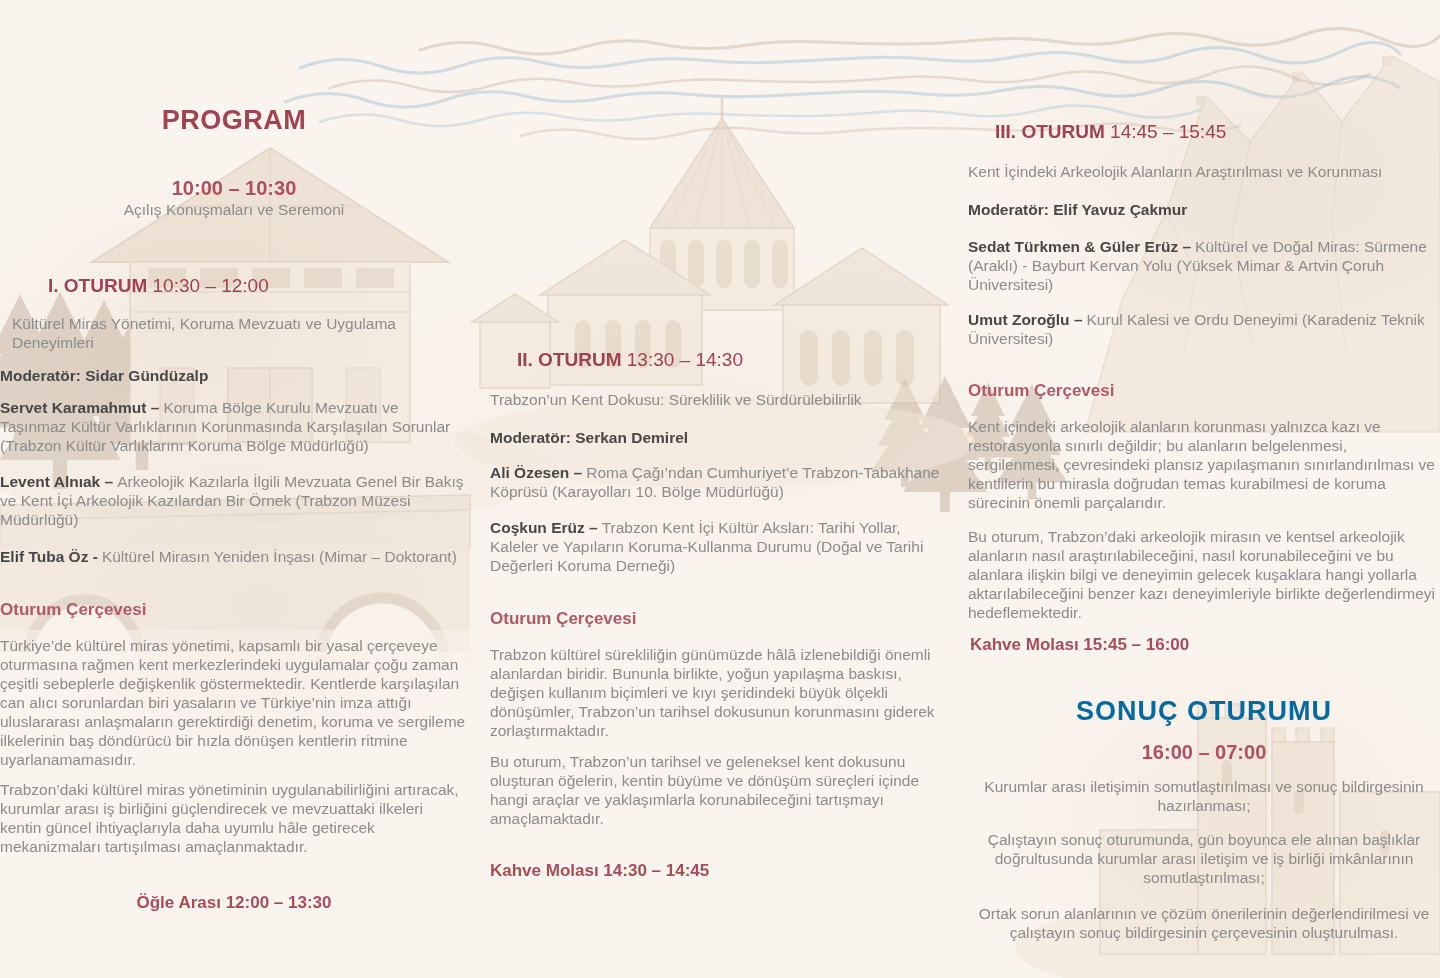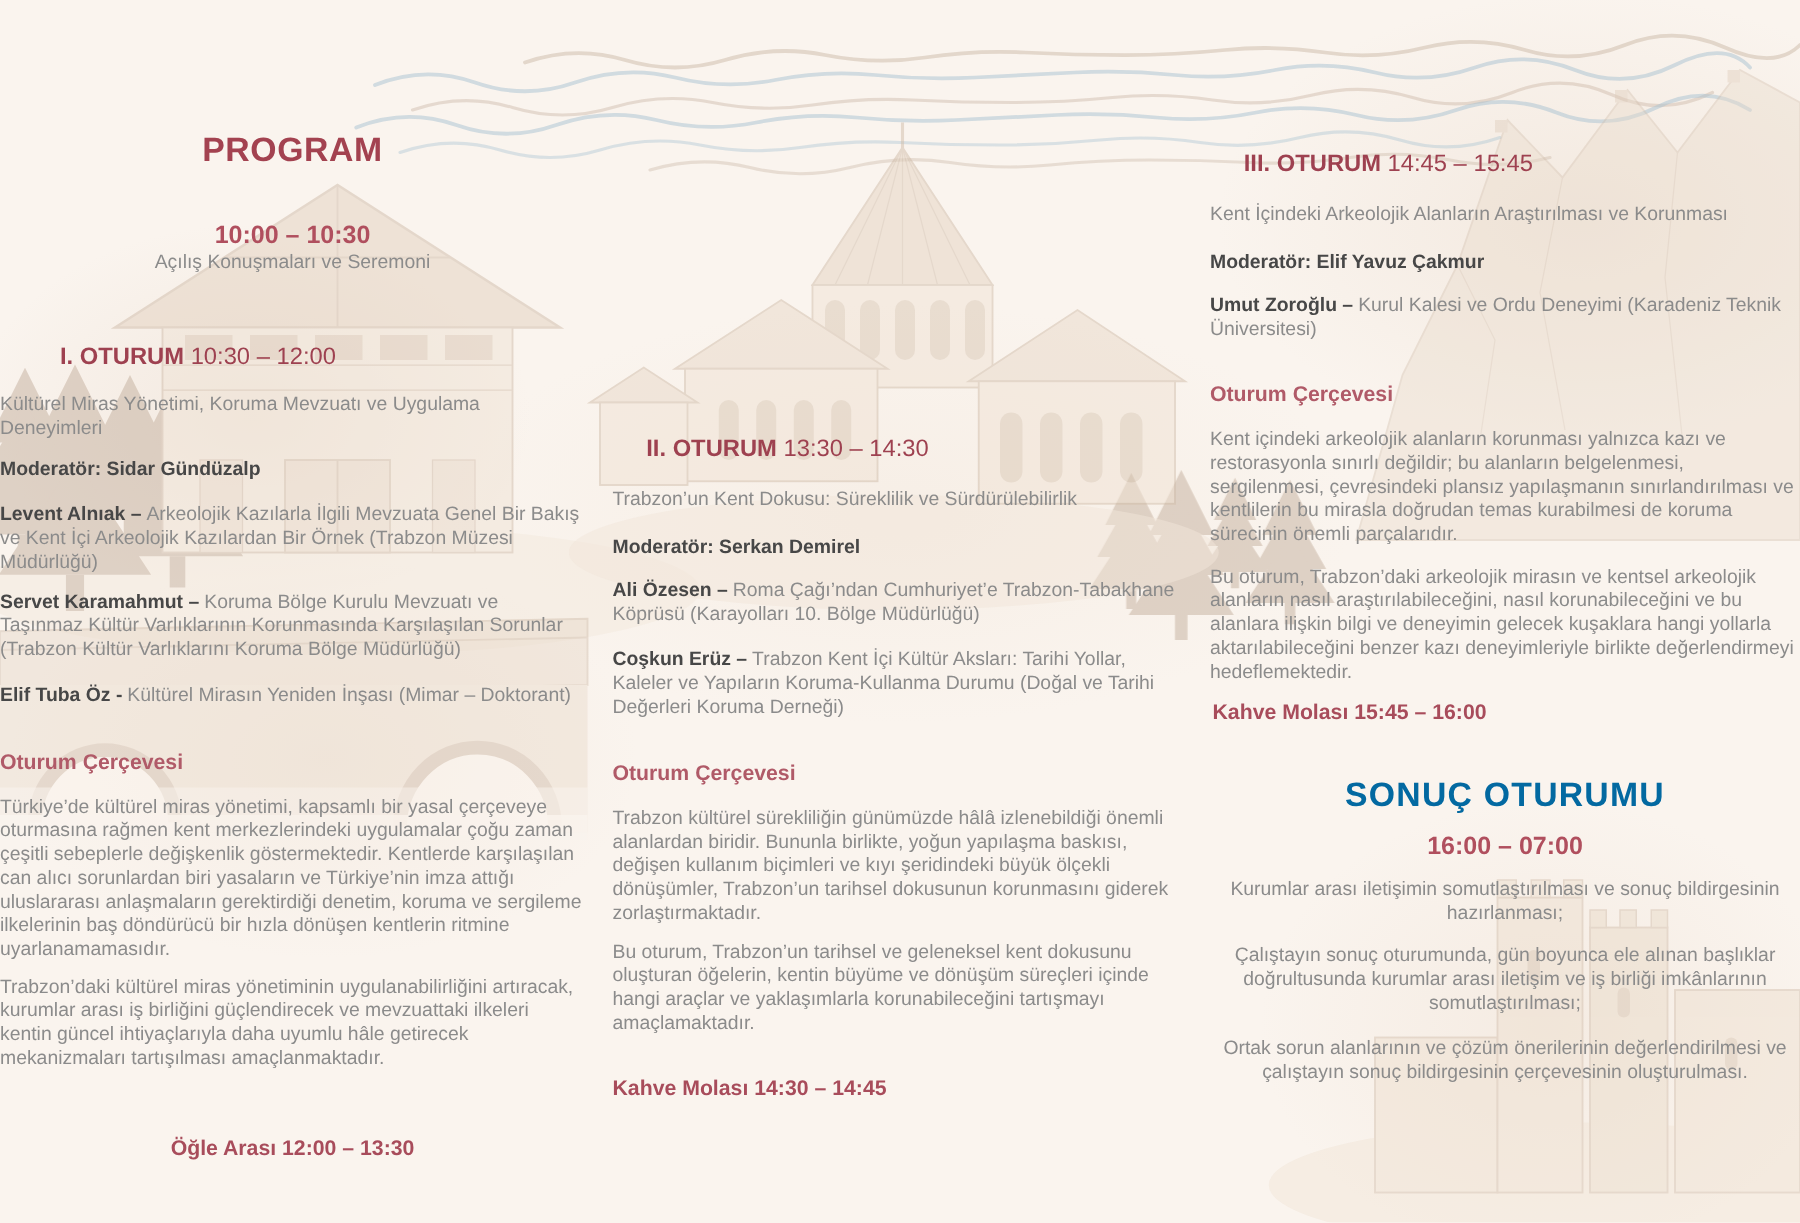--- a/index.html
+++ b/index.html
@@ -36,27 +36,27 @@
   .col2 .session-head{margin-top:348px;padding-left:27px;}
   .col3 .session-head{margin-top:120px;padding-left:27px;}
   .body-txt{font-size:15.5px;line-height:19px;color:#8b8b8b;}
   .topic{margin-top:18px;}
   .moderator{margin-top:16px;font-weight:bold;color:#474747;}
   .speaker{margin-top:16px;}
   .speaker b{color:#474747;margin-right:4px;}
   .frame-head{font-size:17px;line-height:21px;font-weight:bold;color:#b05a68;}
   .para{margin-top:16px;}
   .break-label{font-size:17px;line-height:21px;font-weight:bold;color:#a84c5b;}
-  .col1 .break-label{margin-top:52px;text-align:center;}
+  .col1 .break-label{margin-top:36px;text-align:center;}
   .col2 .break-label{margin-top:32px;}
   .col3 .break-label{margin-top:12px;padding-left:2px;}
   
   .col1 .speaker1{margin-top:17px;} .col1 .speaker2{margin-top:13px;} .col1 .speaker3{margin-top:18px;}
   .col1 .frame-head{margin-top:33px;} .col1 .p1{margin-top:16px;} .col1 .p2{margin-top:11px;}
-  .col1 .moderator{margin-top:14px;} .col1 .topic{margin-top:17px;}
+  .col1 .moderator{margin-top:14px;} .col1 .topic{margin-top:17px;margin-left:12px;}
   .col2 .topic{margin-top:19px;} .col2 .moderator{margin-top:19px;}
   .col2 .speaker1{margin-top:16px;} .col2 .speaker2{margin-top:17px;}
   .col2 .frame-head{margin-top:33px;} .col2 .p1{margin-top:16px;} .col2 .p2{margin-top:12px;}
   .col3 .topic{margin-top:19px;} .col3 .moderator{margin-top:19px;}
   .col3 .speaker1{margin-top:18px;} .col3 .speaker2{margin-top:16px;}
   .col3 .frame-head{margin-top:32px;} .col3 .p1{margin-top:16px;} .col3 .p2{margin-top:15px;}
   .closing-title{margin-top:40px;font-size:27px;line-height:32px;font-weight:bold;
     color:#0369a1;text-align:center;letter-spacing:1px;}
   .closing-time{margin-top:13px;font-size:20px;line-height:24px;font-weight:bold;
     color:#b04f5e;text-align:center;}
@@ -202,22 +202,22 @@
 </svg>
 
 <div class="col col1">
   <p class="doc-title">PROGRAM</p>
   <p class="time-lg">10:00 – 10:30</p>
   <p class="opening-label">Açılış Konuşmaları ve Seremoni</p>
 
   <p class="session-head"><b>I. OTURUM</b> <span class="t">10:30 – 12:00</span></p>
   <p class="body-txt topic">Kültürel Miras Yönetimi, Koruma Mevzuatı ve Uygulama Deneyimleri</p>
   <p class="body-txt moderator">Moderatör: Sidar Gündüzalp</p>
+  <p class="body-txt speaker speaker2"><b>Servet Karamahmut –</b><span>Koruma Bölge Kurulu Mevzuatı ve Taşınmaz Kültür Varlıklarının Korunmasında Karşılaşılan Sorunlar (Trabzon Kültür Varlıklarını Koruma Bölge Müdürlüğü)</span></p>
   <p class="body-txt speaker speaker1"><b>Levent Alnıak –</b><span>Arkeolojik Kazılarla İlgili Mevzuata Genel Bir Bakış ve Kent İçi Arkeolojik Kazılardan Bir Örnek (Trabzon Müzesi Müdürlüğü)</span></p>
-  <p class="body-txt speaker speaker2"><b>Servet Karamahmut –</b><span>Koruma Bölge Kurulu Mevzuatı ve Taşınmaz Kültür Varlıklarının Korunmasında Karşılaşılan Sorunlar (Trabzon Kültür Varlıklarını Koruma Bölge Müdürlüğü)</span></p>
   <p class="body-txt speaker speaker3"><b>Elif Tuba Öz -</b><span>Kültürel Mirasın Yeniden İnşası (Mimar – Doktorant)</span></p>
   <p class="frame-head">Oturum Çerçevesi</p>
   <p class="body-txt para p1">Türkiye’de kültürel miras yönetimi, kapsamlı bir yasal çerçeveye oturmasına rağmen kent merkezlerindeki uygulamalar çoğu zaman çeşitli sebeplerle değişkenlik göstermektedir. Kentlerde karşılaşılan can alıcı sorunlardan biri yasaların ve Türkiye’nin imza attığı uluslararası anlaşmaların gerektirdiği denetim, koruma ve sergileme ilkelerinin baş döndürücü bir hızla dönüşen kentlerin ritmine uyarlanamamasıdır.</p>
   <p class="body-txt para p2">Trabzon’daki kültürel miras yönetiminin uygulanabilirliğini artıracak, kurumlar arası iş birliğini güçlendirecek ve mevzuattaki ilkeleri kentin güncel ihtiyaçlarıyla daha uyumlu hâle getirecek mekanizmaları tartışılması amaçlanmaktadır.</p>
   <p class="break-label">Öğle Arası 12:00 – 13:30</p>
 </div>
 
 <div class="col col2">
   <p class="session-head"><b>II. OTURUM</b> <span class="t">13:30 – 14:30</span></p>
   <p class="body-txt topic">Trabzon’un Kent Dokusu: Süreklilik ve Sürdürülebilirlik</p>
@@ -227,20 +227,21 @@
   <p class="frame-head">Oturum Çerçevesi</p>
   <p class="body-txt para p1">Trabzon kültürel sürekliliğin günümüzde hâlâ izlenebildiği önemli alanlardan biridir. Bununla birlikte, yoğun yapılaşma baskısı, değişen kullanım biçimleri ve kıyı şeridindeki büyük ölçekli dönüşümler, Trabzon’un tarihsel dokusunun korunmasını giderek zorlaştırmaktadır.</p>
   <p class="body-txt para p2">Bu oturum, Trabzon’un tarihsel ve geleneksel kent dokusunu oluşturan öğelerin, kentin büyüme ve dönüşüm süreçleri içinde hangi araçlar ve yaklaşımlarla korunabileceğini tartışmayı amaçlamaktadır.</p>
   <p class="break-label">Kahve Molası 14:30 – 14:45</p>
 </div>
 
 <div class="col col3">
   <p class="session-head"><b>III. OTURUM</b> <span class="t">14:45 – 15:45</span></p>
   <p class="body-txt topic">Kent İçindeki Arkeolojik Alanların Araştırılması ve Korunması</p>
   <p class="body-txt moderator">Moderatör: Elif Yavuz Çakmur</p>
+  <p class="body-txt speaker speaker1"><b>Sedat Türkmen &amp; Güler Erüz –</b><span>Kültürel ve Doğal Miras: Sürmene (Araklı) - Bayburt Kervan Yolu (Yüksek Mimar &amp; Artvin Çoruh Üniversitesi)</span></p>
   <p class="body-txt speaker speaker2"><b>Umut Zoroğlu –</b><span>Kurul Kalesi ve Ordu Deneyimi (Karadeniz Teknik Üniversitesi)</span></p>
   <p class="frame-head">Oturum Çerçevesi</p>
   <p class="body-txt para p1">Kent içindeki arkeolojik alanların korunması yalnızca kazı ve restorasyonla sınırlı değildir; bu alanların belgelenmesi, sergilenmesi, çevresindeki plansız yapılaşmanın sınırlandırılması ve kentlilerin bu mirasla doğrudan temas kurabilmesi de koruma sürecinin önemli parçalarıdır.</p>
   <p class="body-txt para p2">Bu oturum, Trabzon’daki arkeolojik mirasın ve kentsel arkeolojik alanların nasıl araştırılabileceğini, nasıl korunabileceğini ve bu alanlara ilişkin bilgi ve deneyimin gelecek kuşaklara hangi yollarla aktarılabileceğini benzer kazı deneyimleriyle birlikte değerlendirmeyi hedeflemektedir.</p>
   <p class="break-label">Kahve Molası 15:45 – 16:00</p>
 
   <p class="closing-title">SONUÇ OTURUMU</p>
   <p class="closing-time">16:00 – 07:00</p>
   <p class="body-txt closing-item ci1">Kurumlar arası iletişimin somutlaştırılması ve sonuç bildirgesinin hazırlanması;</p>
   <p class="body-txt closing-item ci2">Çalıştayın sonuç oturumunda, gün boyunca ele alınan başlıklar doğrultusunda kurumlar arası iletişim ve iş birliği imkânlarının somutlaştırılması;</p>

